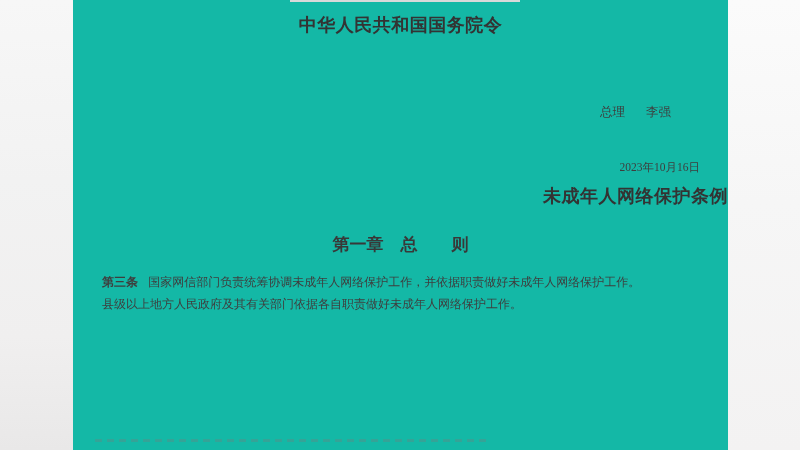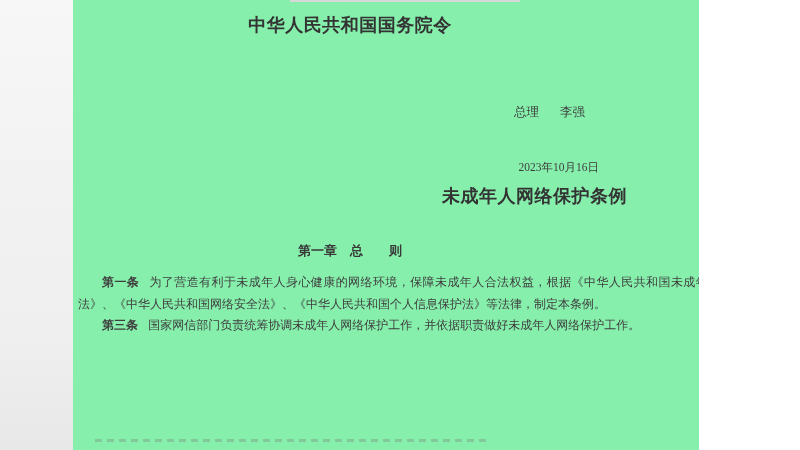--- a/index.html
+++ b/index.html
@@ -1,19 +1,19 @@
 <!DOCTYPE html>
 <html><head>
 <meta charset="utf-8">
 <style>
   html,body{margin:0;padding:0;background:#ffffff;}
   .frame{
     position:relative;
-    width:699px;height:450px;
-    background:#86efac;
+    width:800px;height:450px;
+    background:#14b8a6;
     overflow:hidden;
     font-family:"Liberation Serif","DejaVu Serif",serif;
     color:#3e3e3e;
   }
   .edge-band-left{
     position:absolute;left:0;top:0;width:73px;height:450px;
     background:linear-gradient(to bottom,#f7f7f7 0%,#f2f2f2 40%,#f0efef 75%,#e9e8e8 100%);
   }
   .edge-band-right{
     position:absolute;left:728px;top:0;width:72px;height:450px;
@@ -27,30 +27,30 @@
     position:absolute;left:73px;right:72px;
     text-align:center;
   }
   .decree-title{top:13px;font-size:18px;font-weight:bold;color:#333;letter-spacing:0.5px;}
   .decree-number{top:39px;font-size:11px;letter-spacing:0.5px;color:#3e3e3e;}
   .announcement{
     position:absolute;left:78px;top:81px;width:667px;
     font-size:12px;line-height:18px;text-indent:2em;color:#3e3e3e;
   }
   .signature{
-    position:absolute;top:104px;right:114px;
+    position:absolute;top:104px;right:129px;
     font-size:12.5px;color:#3e3e3e;
   }
   .signature .gap{display:inline-block;width:21px;}
   .issue-date{
     position:absolute;top:127px;right:100px;
     font-size:11.5px;color:#3e3e3e;margin-top:33px;
   }
   .regulation-title{top:184px;font-size:18px;font-weight:bold;color:#333;letter-spacing:0.5px;text-align:right;}
-  .chapter-heading{top:242px;font-size:13px;font-weight:bold;color:#383838;}
+  .chapter-heading{top:233px;font-size:17px;font-weight:bold;color:#383838;}
   .body-block{
     position:absolute;left:78px;top:272px;width:667px;
     font-size:12px;line-height:21.7px;
     text-align:justify;color:#3e3e3e;
   }
   .body-block p{margin:0;text-indent:2em;}
   .art-label{font-weight:bold;margin-right:0.85em;}
   .art-label:empty{margin-right:0;}
   .clipped-next-line{
     position:absolute;left:95px;top:439px;width:395px;height:3px;
@@ -78,22 +78,22 @@
   </div>
 
   <div class="issue-date">2023年10月16日</div>
 
   <div class="center-line regulation-title">未成年人网络保护条例</div>
 
   <div class="center-line chapter-heading">第一章　总　　则</div>
 
   <div class="body-block">
     <p>
-      <span class="art-label">第一条</span><span>为了营造有利于未成年人身心健康的网络环境，保障未成年人合法权益，根据《中华人民共和国未成年人保护法》、《中华人民共和国网络安全法》、《中华人民共和国个人信息保护法》等法律，制定本条例。</span>
+      <span class="art-label">第三条</span><span>国家网信部门负责统筹协调未成年人网络保护工作，并依据职责做好未成年人网络保护工作。</span>
     </p>
     <p>
-      <span class="art-label">第三条</span><span>国家网信部门负责统筹协调未成年人网络保护工作，并依据职责做好未成年人网络保护工作。</span>
+      <span class="art-label"></span><span>县级以上地方人民政府及其有关部门依据各自职责做好未成年人网络保护工作。</span>
     </p>
   </div>
 
   <div class="clipped-next-line"></div>
 
 </div>
 
 </body></html>

